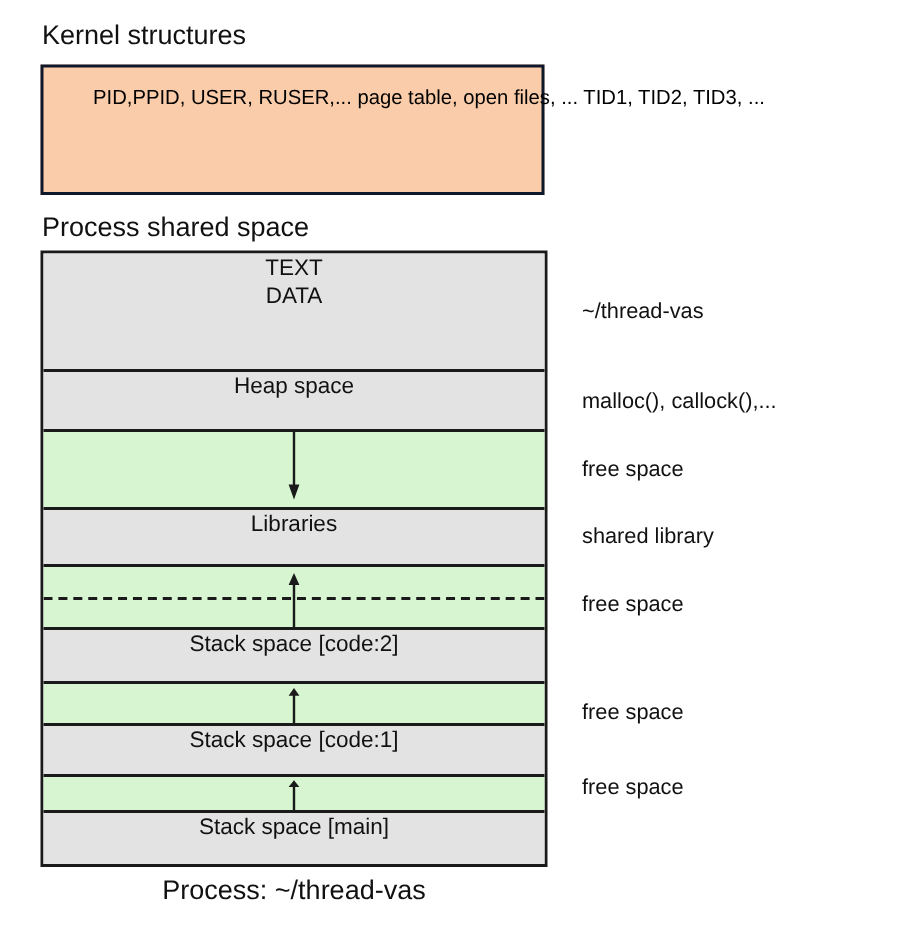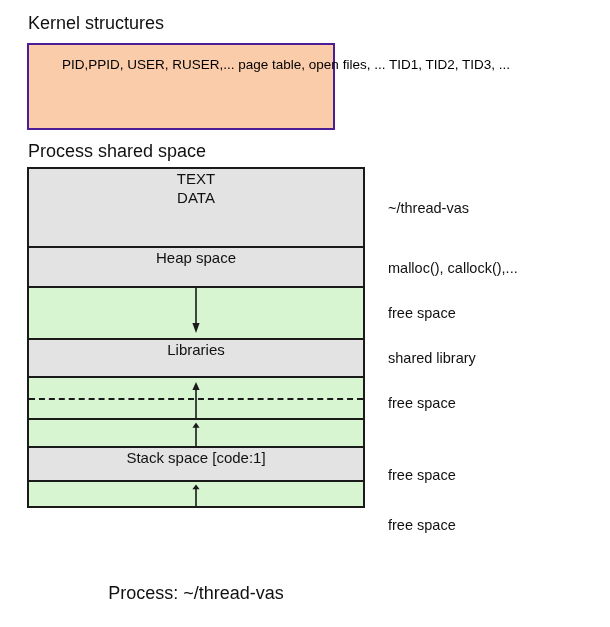--- a/index.html
+++ b/index.html
@@ -25,25 +25,25 @@
     white-space: nowrap;
   }
   #kernel-heading { left: 28px; top: 14px; }
   #pas-heading    { left: 28px; top: 142px; }
 
   
   #kernel-box {
     position: absolute;
     left: 27px;
     top: 43px;
-    width: 308px;
+    width: 336px;
     height: 87px;
     box-sizing: border-box;
     background: #facca9;
-    border: 2px solid #4c1d95;
+    border: 2px solid #0f172a;
   }
   #kernel-box .kernel-lines {
     position: absolute;
     left: 33px;
     top: 10px;
     font-size: 13.5px;
     line-height: 20px;
     white-space: nowrap;
   }
 
@@ -152,34 +152,40 @@
     <div class="pas-row gray" style="height: 38px;">
       <div class="row-label">Libraries</div>
     </div>
     <div class="pas-row green" style="height: 42px;">
       <div class="dashed-line"></div>
       <svg class="arrow-svg" viewBox="0 0 20 42" preserveAspectRatio="none">
         <line x1="10" x2="10" y1="42" y2="9.24" stroke="#1a1a1a" stroke-width="1.6"></line>
         <polygon points="10,4.2 6.4,12.6 13.6,12.6" fill="#1a1a1a"></polygon>
       </svg>
     </div>
+    <div class="pas-row gray" style="height: 36px;">
+      <div class="row-label">Stack space [code:2]</div>
+    </div>
     <div class="pas-row green" style="height: 28px;">
       <svg class="arrow-svg" viewBox="0 0 20 28" preserveAspectRatio="none">
         <line x1="10" x2="10" y1="28" y2="6.16" stroke="#1a1a1a" stroke-width="1.6"></line>
         <polygon points="10,2.8000000000000003 6.4,8.4 13.6,8.4" fill="#1a1a1a"></polygon>
       </svg>
     </div>
     <div class="pas-row gray" style="height: 34px;">
       <div class="row-label">Stack space [code:1]</div>
     </div>
     <div class="pas-row green" style="height: 24px;">
       <svg class="arrow-svg" viewBox="0 0 20 24" preserveAspectRatio="none">
         <line x1="10" x2="10" y1="24" y2="5.28" stroke="#1a1a1a" stroke-width="1.6"></line>
         <polygon points="10,2.4000000000000004 6.4,7.199999999999999 13.6,7.199999999999999" fill="#1a1a1a"></polygon>
       </svg>
+    </div>
+    <div class="pas-row gray" style="height: 34px;">
+      <div class="row-label">Stack space [main]</div>
     </div>
   </div>
 
 <div id="side-notes-layer">
     <div class="side-note" style="top: 199px;">~/thread-vas</div>
     <div class="side-note" style="top: 259px;">malloc(), callock(),...</div>
     <div class="side-note" style="top: 304px;">free space</div>
     <div class="side-note" style="top: 349px;">shared library</div>
     <div class="side-note" style="top: 394px;">free space</div>
     <div class="side-note" style="top: 466px;">free space</div>

